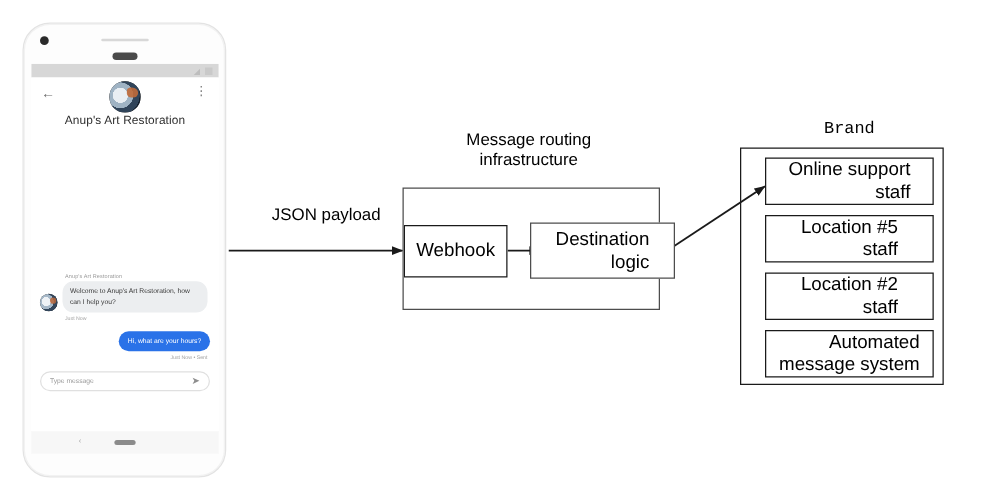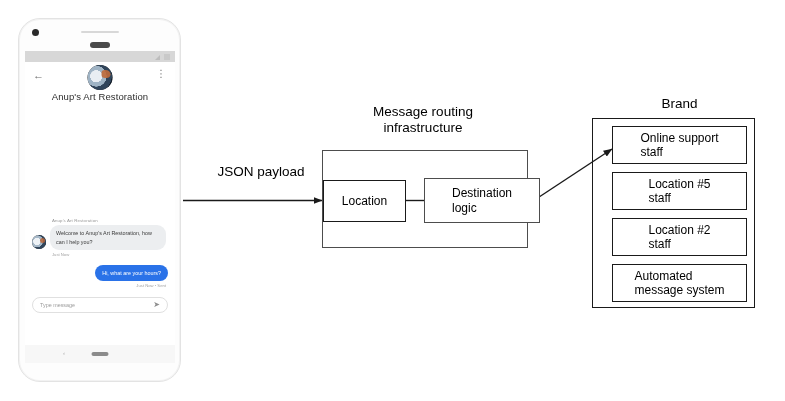--- a/index.html
+++ b/index.html
@@ -290,31 +290,32 @@
   }
   #routing-title {
     left: 328px;
     top: 104px;
     width: 190px;
   }
   #brand-title-label {
     left: 612px;
     top: 96px;
     width: 135px;
+    font-family: Liberation Mono, monospace;
   }
 
   .box {
     position: absolute;
     box-sizing: border-box;
     background: #ffffff;
     display: flex;
     align-items: center;
     justify-content: center;
-    text-align: left;
-    font-size: 12px;
+    text-align: right;
+    font-size: 15px;
     line-height: 1.18;
     color: #000000;
     white-space: pre-line;
   }
   #routing-outer-box {
     left: 322px; top: 150px;
     width: 206px; height: 98px;
     border: 1.5px solid #4d4d4d;
     background: transparent;
   }
@@ -422,21 +423,21 @@
   <line x1="530" y1="203" x2="612" y2="149" stroke="#1a1a1a" stroke-width="1.4" marker-end="url(#arrowhead)"></line>
 </svg>
 
 <div class="diagram-label" id="json-payload-label">JSON payload</div>
 
 <div class="diagram-label" id="routing-title">Message routing
 infrastructure</div>
 
 <div class="box" id="routing-outer-box"></div>
 
-<div class="box" id="webhook-box">Location</div>
+<div class="box" id="webhook-box">Webhook</div>
 
 <div class="box" id="destination-logic-box">Destination
 logic</div>
 
 <div class="diagram-label" id="brand-title-label">Brand</div>
 
 <div class="box" id="brand-outer-box"></div>
 
 <div class="box brand-inner-box" id="brand-box-0">Online support
 staff</div>

